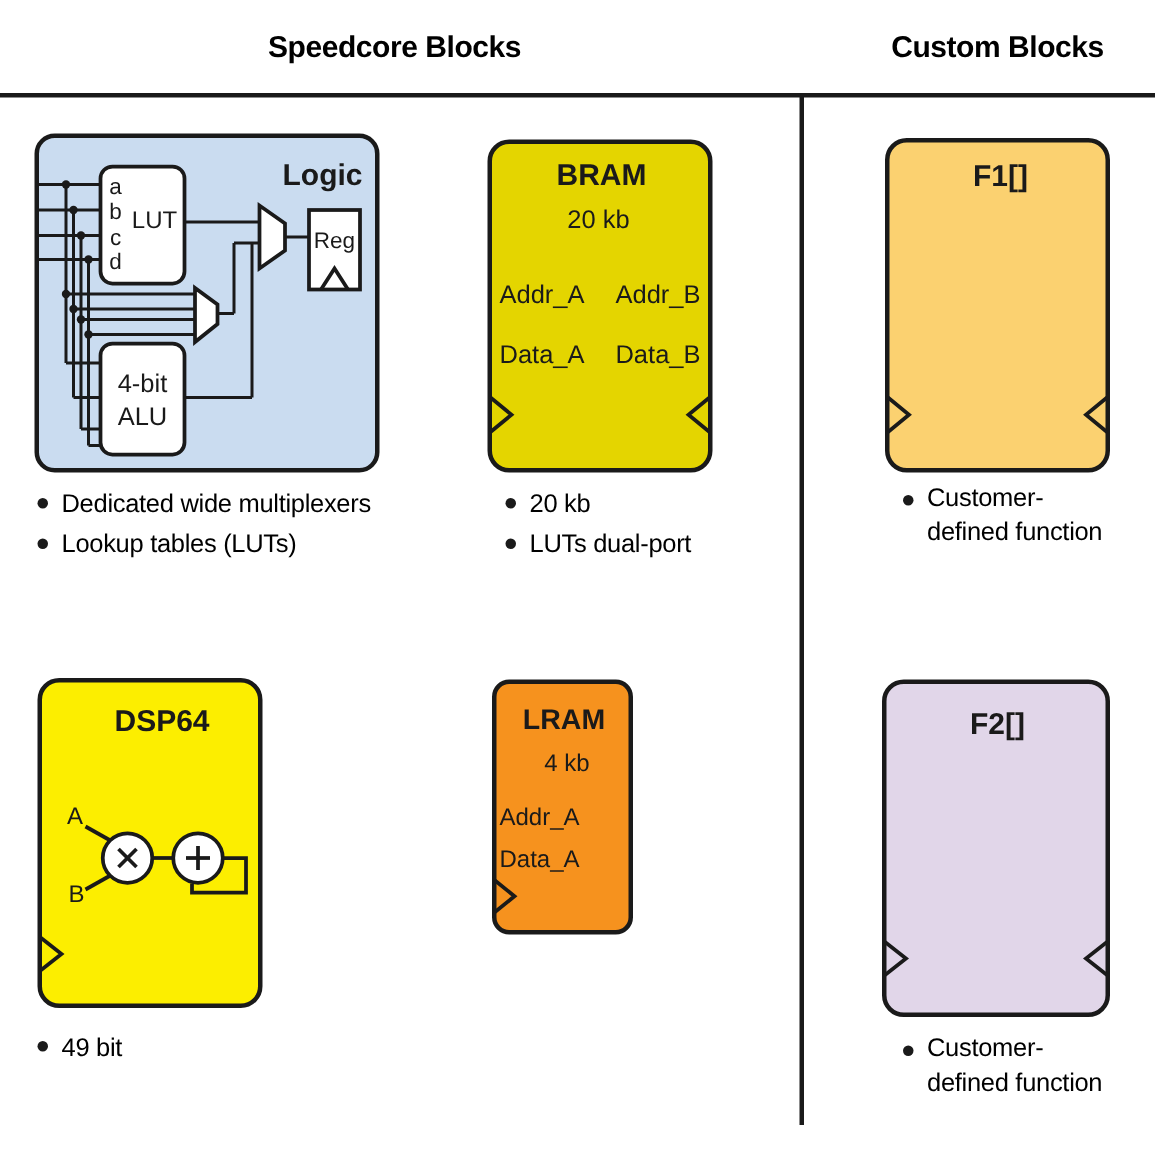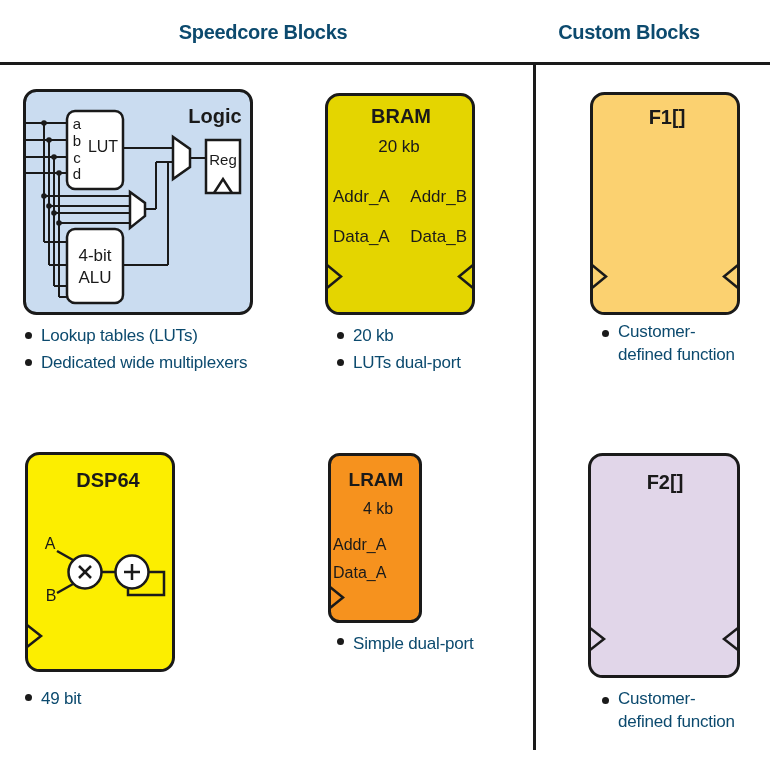--- a/index.html
+++ b/index.html
@@ -1,25 +1,25 @@
 <!DOCTYPE html>
 <html><head>
 <meta charset="utf-8">
 <style>
   html,body{margin:0;padding:0;background:#ffffff;}
   #stage{
     position:relative;width:770px;height:768px;background:#ffffff;overflow:hidden;
-    font-family:"Liberation Sans",sans-serif;color:#0c4a6e;
+    font-family:"Liberation Sans",sans-serif;color:#000000;
   }
   .col-title{
     position:absolute;top:21px;transform:translateX(-50%);
     font-size:20px;font-weight:bold;letter-spacing:-0.3px;white-space:nowrap;
   }
   #title-left{left:263px;}
-  #title-right{left:629px;}
+  #title-right{left:665px;}
   .h-divider{position:absolute;left:0;top:62px;width:770px;height:3px;background:#1a1a1a;}
   .v-divider{position:absolute;left:533px;top:62px;width:3px;height:688px;background:#1a1a1a;}
   svg{position:absolute;overflow:visible;}
   svg text{fill:#1a1a1a;font-family:"Liberation Sans",sans-serif;}
   .t-bold{font-weight:bold;}
   .wire{stroke:#1a1a1a;stroke-width:2;fill:none;}
   .wire-thick{stroke:#1a1a1a;stroke-width:2.5;fill:none;}
   .box{fill:#ffffff;stroke:#1a1a1a;stroke-width:2.5;}
   .blockrect{stroke:#1a1a1a;stroke-width:3;}
   .dot{fill:#1a1a1a;stroke:none;}
@@ -152,24 +152,24 @@
 
   <svg style="left:588px;top:453px;" width="152" height="225" viewBox="0 0 152 225">
     <rect class="blockrect" x="1.5" y="1.5" width="149" height="222" rx="13" fill="#E1D6E9"></rect>
     <text class="t-bold" x="77" y="36" font-size="20" text-anchor="middle">F2[]</text>
     <polyline class="chev" points="2,175 16,186 2,197"></polyline>
     <polyline class="chev" points="150,175 136,186 150,197"></polyline>
   </svg>
 
   <div id="logic-bullets" class="bullet-list">
     <div class="bullet">
+        <span>Dedicated wide multiplexers</span>
+      </div>
+    <div class="bullet">
         <span>Lookup tables (LUTs)</span>
-      </div>
-    <div class="bullet">
-        <span>Dedicated wide multiplexers</span>
       </div>
   </div>
 
   <div id="bram-bullets" class="bullet-list">
     <div class="bullet">
         <span>20 kb</span>
       </div>
     <div class="bullet">
         <span>LUTs dual-port</span>
       </div>
@@ -184,23 +184,20 @@
     </div>
   </div>
 
   <div id="dsp-bullets" class="bullet-list">
     <div class="bullet">
         <span>49 bit</span>
       </div>
   </div>
 
   <div id="lram-bullets" class="bullet-list">
-    <div class="bullet">
-        <span>Simple dual-port</span>
-      </div>
   </div>
 
   <div id="f2-bullet" class="bullet-list">
     <div class="bullet">
       <span>
         <span style="display:block">Customer-</span>
         <span style="display:block">defined function</span>
       </span>
     </div>
   </div>

